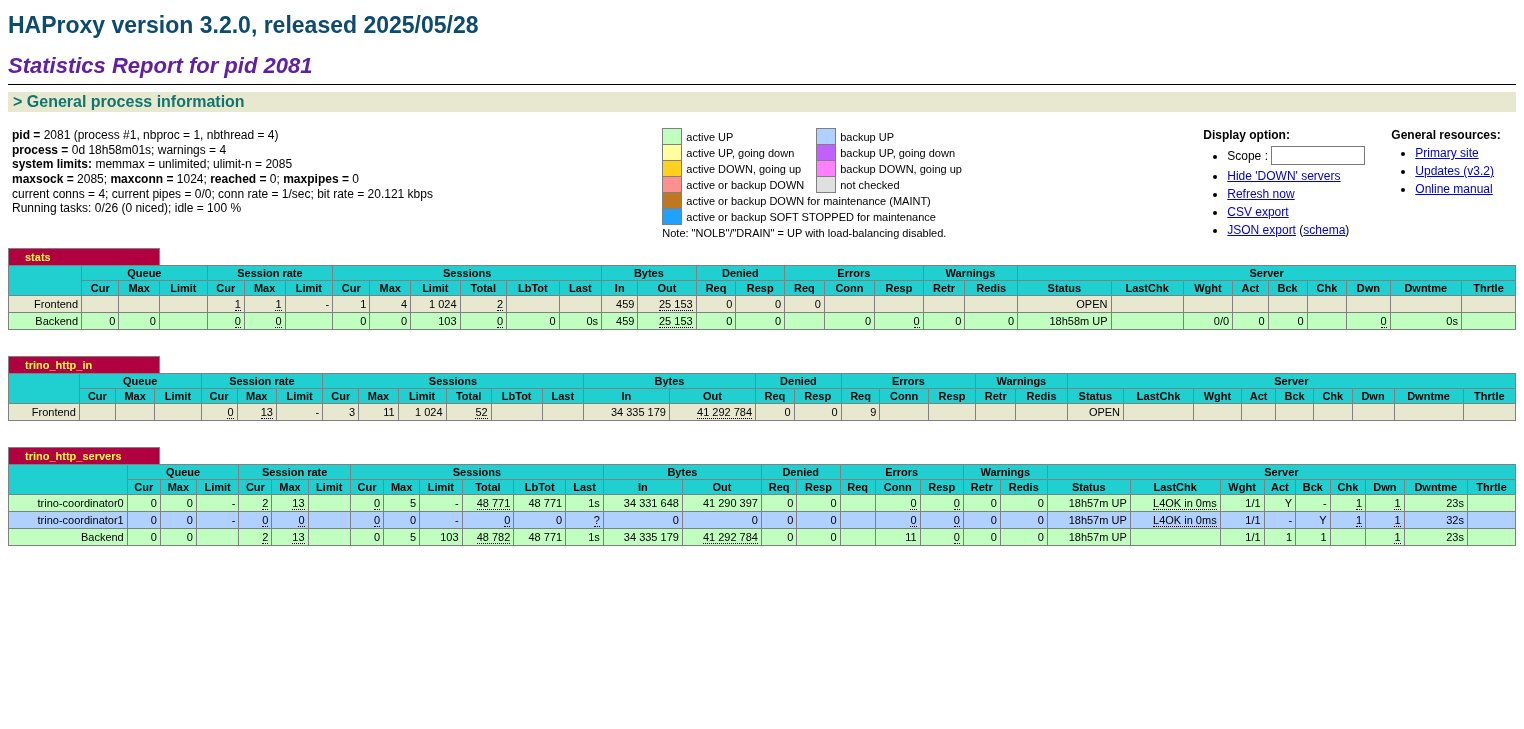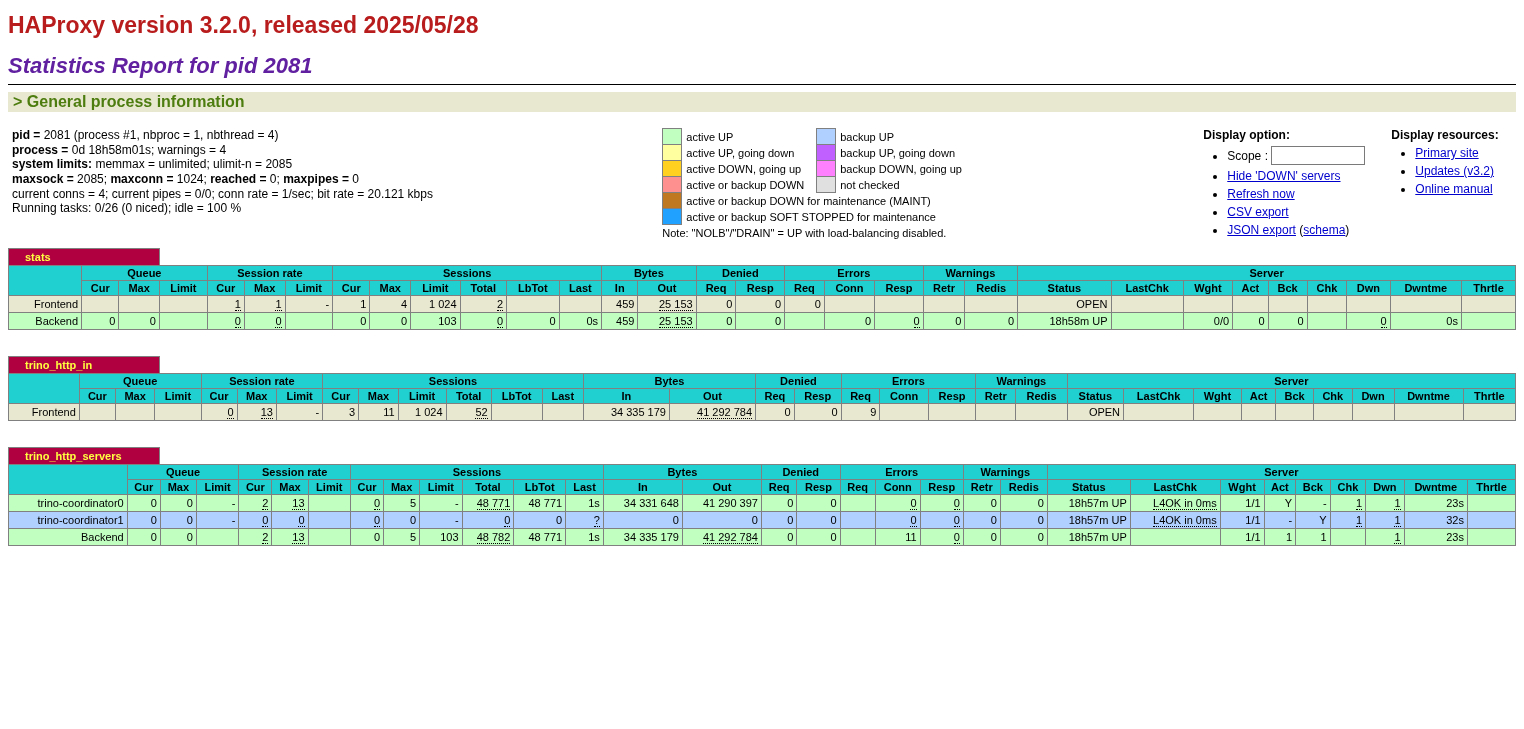--- a/index.html
+++ b/index.html
@@ -4,25 +4,25 @@
 <style>
   html,body { margin:0; padding:0; }
   body {
     font-family: "Liberation Sans", sans-serif;
     font-size: 12px;
     color: #000;
     background: #fff;
     padding: 8px;
   }
   h1 { font-size: 23px; font-weight: bold; margin: 4px 0 10px 0; }
-  h1 a { color: #b91c1c; text-decoration: none; }
+  h1 a { color: #0c4a6e; text-decoration: none; }
   h2 { font-size: 22px; font-weight: bold; font-style: italic; color: #6020a0; margin: 14px 0 0 0; }
   hr.hr { border: 0; border-bottom: 1px solid #000; margin: 5px 0 0 0; }
   h3 {
-    font-size: 16px; font-weight: bold; color: #4d7c0f; background: #e8e8d0;
+    font-size: 16px; font-weight: bold; color: #0f766e; background: #e8e8d0;
     margin: 7px 0 0 0; padding: 1px 5px;
   }
   a { color: #0000cc; }
 
   
   table.top { width: 100%; border-collapse: collapse; margin-top: 16px; }
   table.top > tbody > tr > td { vertical-align: top; padding: 0 4px; }
   td.procinfo { white-space: nowrap; width: 1%; vertical-align: middle; }
   .pline { line-height: 1.22; }
   td.legendcell { text-align: center; }
@@ -127,21 +127,21 @@
       <b>Display option:</b>
       <ul id="display-options-list">
             <li><span>Scope : </span><input class="scope" type="text" style=""></li>
             <li><a href="#">Hide 'DOWN' servers</a></li>
             <li><a href="#">Refresh now</a></li>
             <li><a href="#">CSV export</a></li>
             <li><a href="#">JSON export</a> (<a href="#">schema</a>)</li>
           </ul>
     </td>
     <td class="optcell">
-      <b>Display resources:</b>
+      <b>General resources:</b>
       <ul id="external-resources-list">
             <li><a href="#">Primary site</a></li>
             <li><a href="#">Updates (v3.2)</a></li>
             <li><a href="#">Online manual</a></li>
           </ul>
     </td>
   </tr>
   </tbody>
 </table>
 

